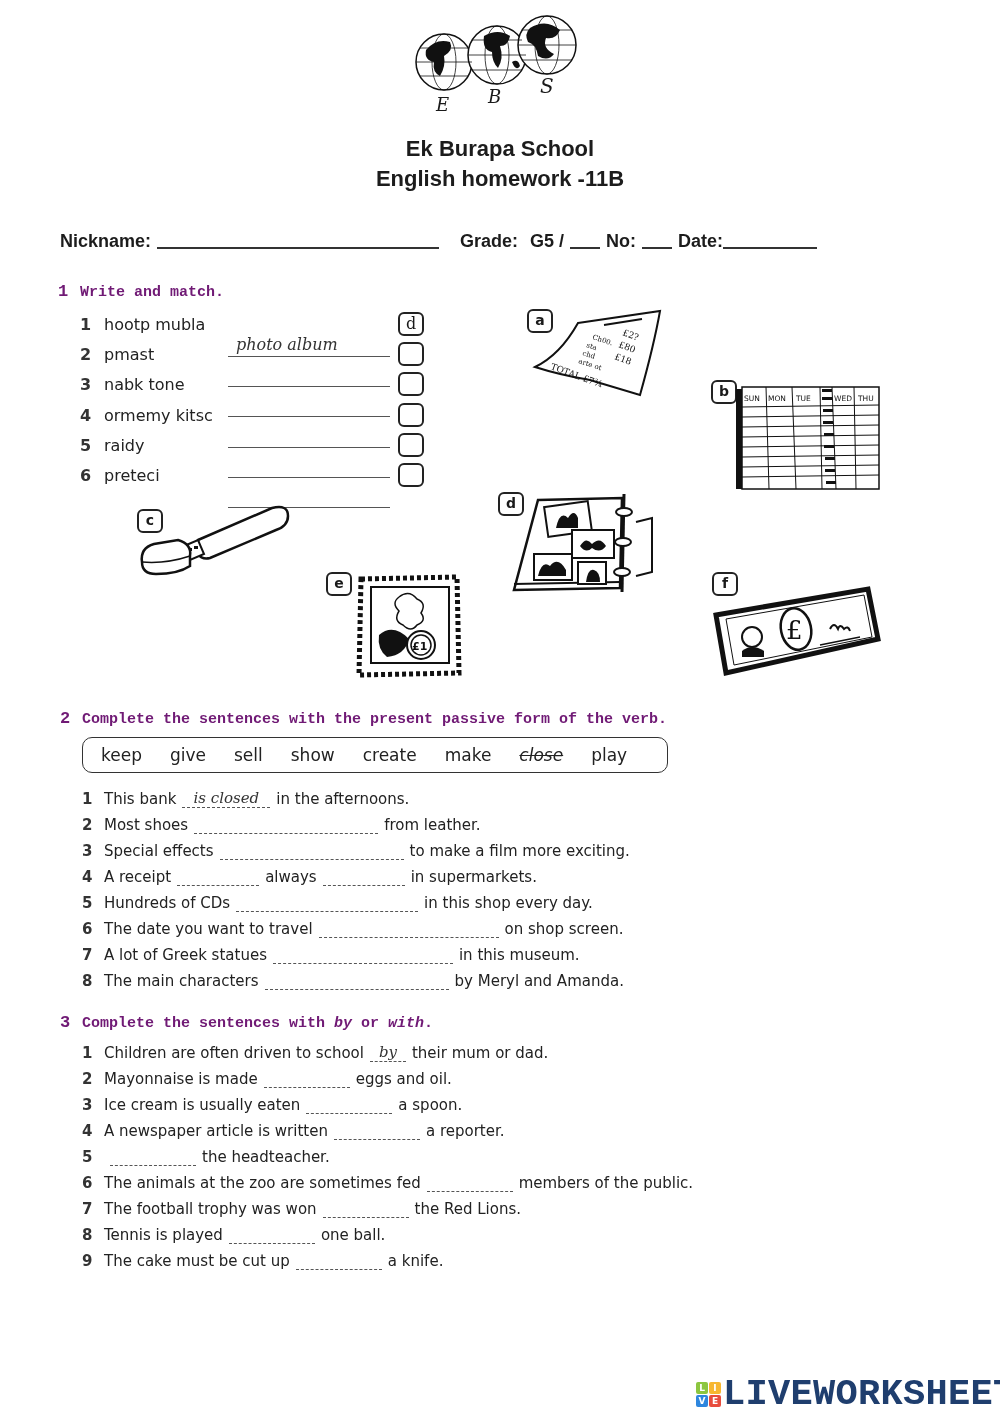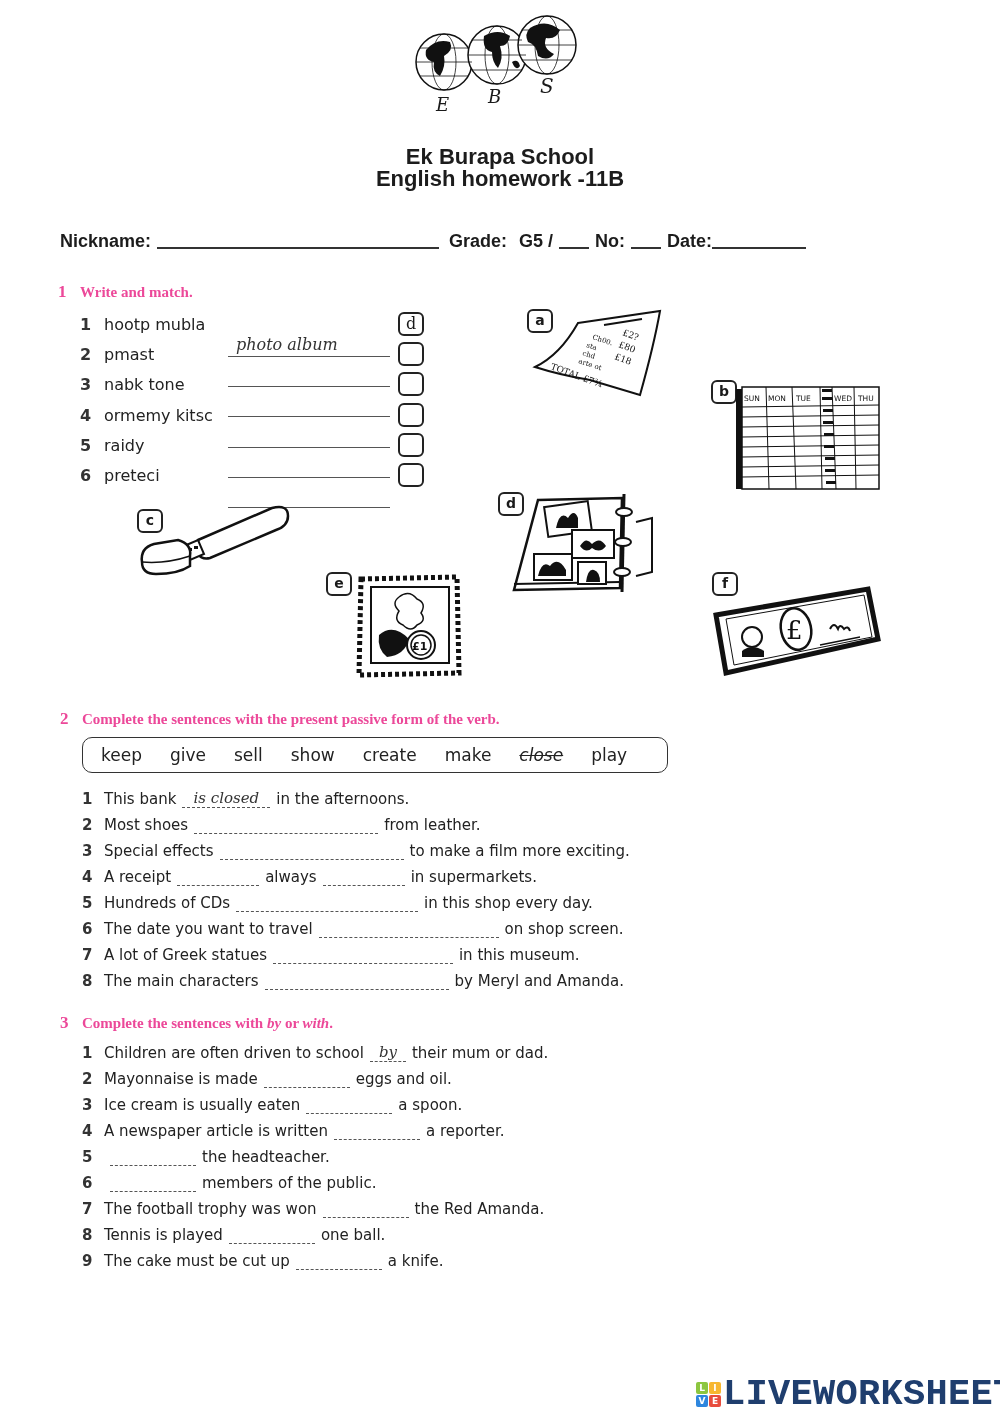--- a/index.html
+++ b/index.html
@@ -3,28 +3,28 @@
 <meta charset="utf-8">
 <style>
   * { box-sizing: border-box; margin: 0; padding: 0; }
   html, body { width: 1000px; height: 1413px; background: #ffffff; overflow: hidden; }
   body { position: relative; font-family: "DejaVu Sans", sans-serif; color: #1a1a1a; }
 
   .abs { position: absolute; }
 
   
   #logo { left: 412px; top: 10px; width: 170px; height: 110px; }
-  #school-name { left: 0; width: 1000px; top: 144px; text-align: center; font-family: "Liberation Sans", sans-serif; font-weight: bold; font-size: 22px; color: #1c1c1c; }
+  #school-name { left: 0; width: 1000px; top: 136px; text-align: center; font-family: "Liberation Sans", sans-serif; font-weight: bold; font-size: 22px; color: #1c1c1c; }
   #hw-title { left: 0; width: 1000px; top: 166px; text-align: center; font-family: "Liberation Sans", sans-serif; font-weight: bold; font-size: 22px; color: #1c1c1c; }
 
   #info-row { left: 60px; top: 220px; width: 880px; height: 32px; font-family: "Liberation Sans", sans-serif; font-weight: bold; font-size: 18px; color: #1c1c1c; display: flex; align-items: flex-end; white-space: nowrap; }
   .blank { display: inline-block; border-bottom: 2px solid #333; height: 24px; margin: 0 6px 3px 6px; }
 
   
-  .sec-head { font-family: Liberation Serif, serif; font-weight: bold; font-size: 15px; color: #ec4899; }
+  .sec-head { font-family: Liberation Mono, monospace; font-weight: bold; font-size: 15px; color: #701a75; }
   .sec-num { display: inline-block; width: 22px; font-size: 17px; font-weight: bold; }
 
   
   .ex1-row { position: absolute; left: 80px; height: 26px; font-size: 16px; display: flex; align-items: center; }
   .ex1-row .num { width: 24px; font-weight: bold; color: #333; }
   .ex1-row .word { width: 124px; color: #222; }
   .ex1-row .answer-line { width: 162px; height: 22px; border-bottom: 1.5px solid #555; margin-right: 8px; font-family: "DejaVu Serif", serif; font-style: italic; font-size: 16px; color: #333; padding-left: 8px; line-height: 20px; margin-top: 44px; }
   .ex1-row .box { width: 26px; height: 24px; border: 2px solid #222; border-radius: 6px; text-align: center; font-size: 16px; line-height: 19px; font-family: "DejaVu Serif", serif; }
 
   .pic-label { position: absolute; width: 26px; height: 24px; border: 2px solid #222; border-radius: 6px; text-align: center; font-size: 14px; font-weight: bold; line-height: 19px; background: #fff; }
@@ -79,21 +79,21 @@
   <span class="abs" style="left:76px;top:76px;font-family:'DejaVu Serif',serif;font-style:italic;font-size:18px;">B</span>
   <span class="abs" style="left:128px;top:64px;font-family:'DejaVu Serif',serif;font-style:italic;font-size:20px;">S</span>
 </div>
 
 <div id="school-name" class="abs">Ek Burapa School</div>
 <div id="hw-title" class="abs">English homework -11B</div>
 
 <div id="info-row" class="abs">
   <span>Nickname:</span>
   <span class="blank" style="width:282px;"></span>
-  <span style="margin-left:4px;">Grade:</span>
+  <span style="margin-left:15px;">Grade:</span>
   <span style="margin-left:12px;">G5 /</span>
   <span class="blank" style="width:30px;"></span>
   <span>No:</span>
   <span class="blank" style="width:30px;"></span>
   <span>Date:</span>
   <span class="blank" style="width:94px;margin-left:0;"></span>
 </div>
 
 <div class="abs sec-head" style="left:58px;top:282px;">
   <span class="sec-num">1</span><span>Write and match.</span>
@@ -337,28 +337,29 @@
   <span class="gap" style="width:86px;"></span>
   <span>a reporter.</span>
 </div>
 <div class="sent" style="top:1144px;">
   <span class="num">5</span>
   <span class="gap" style="width:86px;"></span>
   <span>the headteacher.</span>
 </div>
 <div class="sent" style="top:1170px;">
   <span class="num">6</span>
+  <span>The animals at the zoo are sometimes fed</span>
   <span class="gap" style="width:86px;"></span>
   <span>members of the public.</span>
 </div>
 <div class="sent" style="top:1196px;">
   <span class="num">7</span>
   <span>The football trophy was won</span>
   <span class="gap" style="width:86px;"></span>
-  <span>the Red Amanda.</span>
+  <span>the Red Lions.</span>
 </div>
 <div class="sent" style="top:1222px;">
   <span class="num">8</span>
   <span>Tennis is played</span>
   <span class="gap" style="width:86px;"></span>
   <span>one ball.</span>
 </div>
 <div class="sent" style="top:1248px;">
   <span class="num">9</span>
   <span>The cake must be cut up</span>

